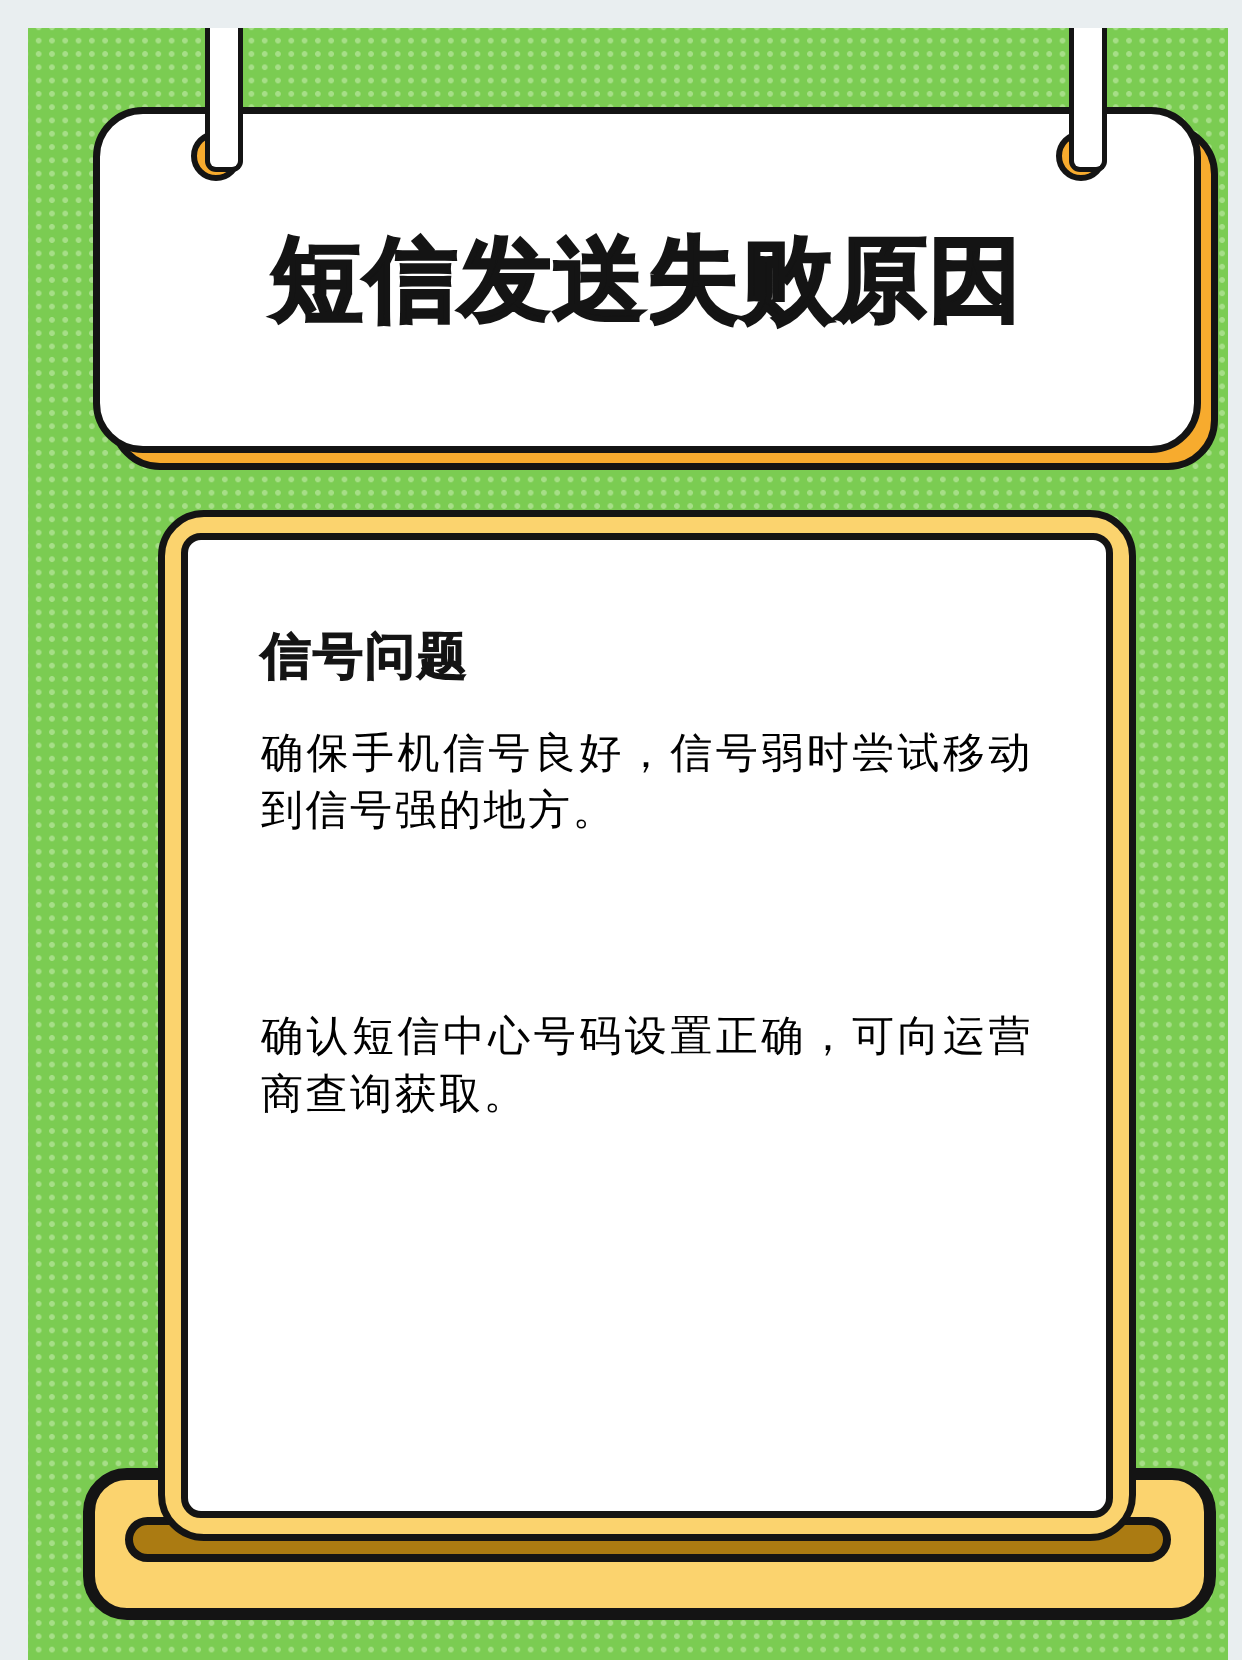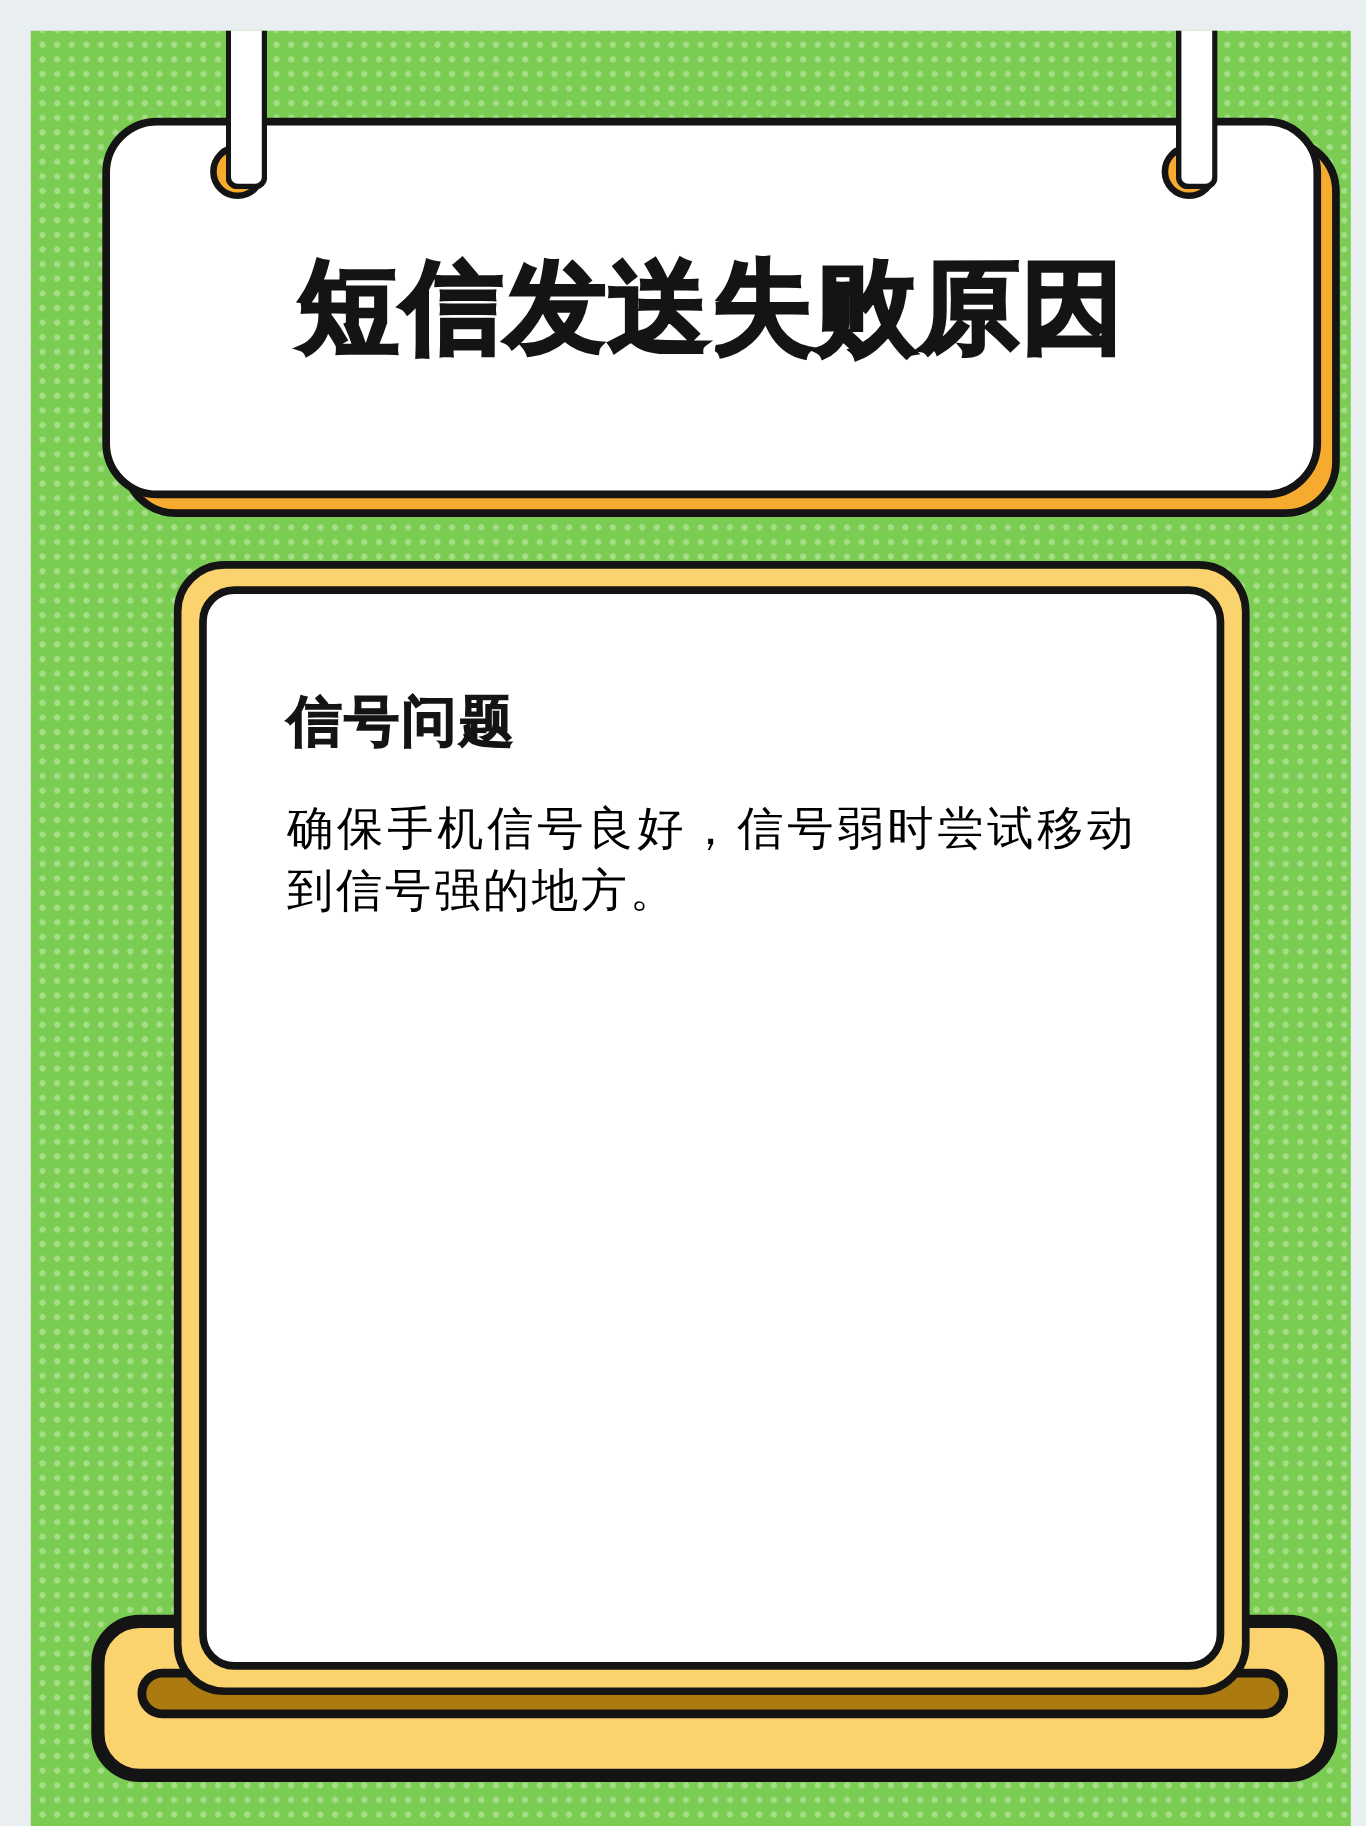--- a/index.html
+++ b/index.html
@@ -101,21 +101,21 @@
     border: 7px solid #141414;
     border-radius: 46px;
     z-index: 3;
   }
   .panel {
     position: absolute;
     left: 16px; top: 16px;
     right: 16px; bottom: 16px;
     background: #ffffff;
     border: 7px solid #141414;
-    border-radius: 32px;
+    border-radius: 20px;
     padding: 60px 45px 0 45px;
     overflow: hidden;
   }
   .sec { margin-bottom: 112px; }
   .sec h2 {
     font-size: 50px;
     line-height: 1.15;
     font-weight: 900;
     letter-spacing: 2px;
     color: #141414;
@@ -149,19 +149,20 @@
 
   <div class="board">
     <div class="panel">
 
       <section class="sec">
         <h2>信号问题</h2>
         <p>确保手机信号良好，信号弱时尝试移动到信号强的地方。</p>
       </section>
 
       <section class="sec">
+        <p>确认短信中心号码设置正确，可向运营商查询获取。</p>
       </section>
 
 
     </div>
   </div>
 
 </div>
 
 </body></html>

